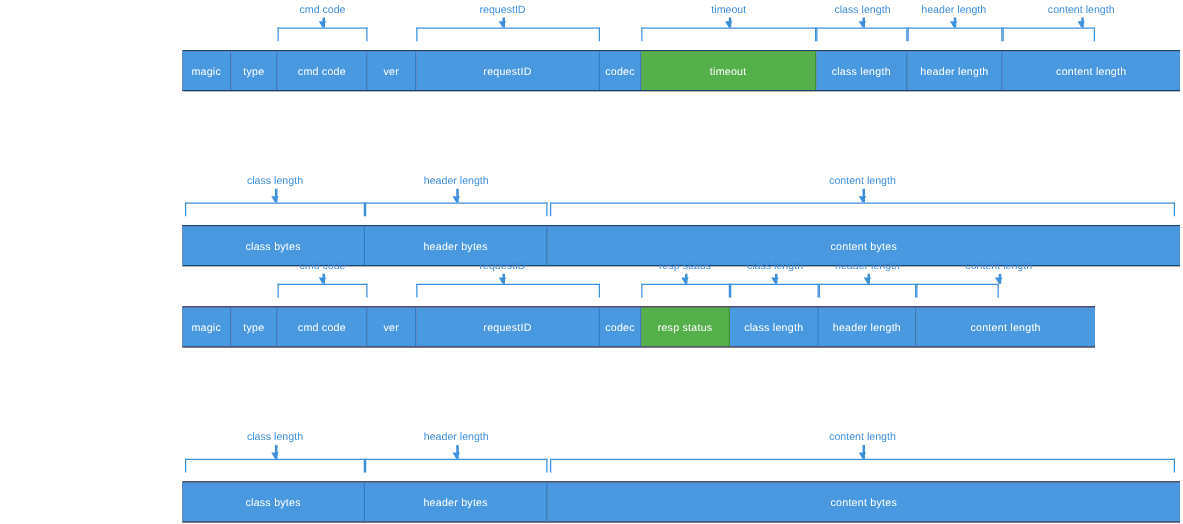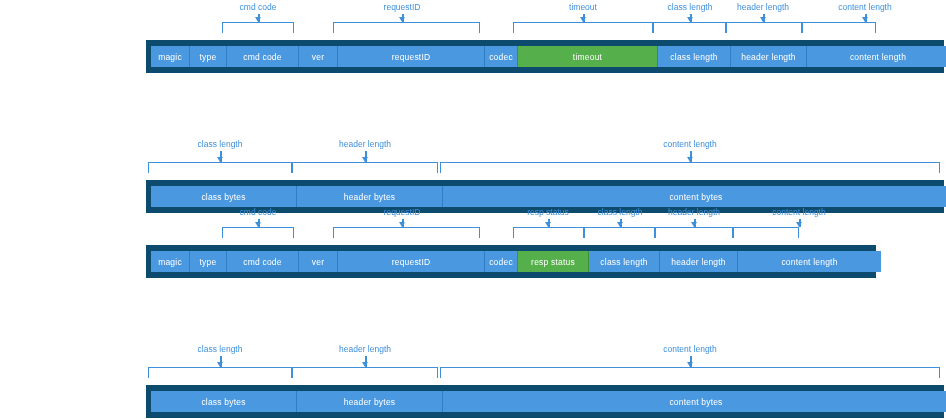--- a/index.html
+++ b/index.html
@@ -7,21 +7,21 @@
     width:946px;height:419px;
     background:#ffffff;
     font-family:"Liberation Sans", sans-serif;
     overflow:hidden;
     position:relative;
   }
   .canvas{position:absolute;left:0;top:0;width:946px;height:419px;}
 
   
   .bar{position:absolute;display:flex;box-sizing:border-box;
-       background:#ef4444;border:6px solid #0c4a6e;}
+       background:#ef4444;border:1px solid #0c4a6e;}
   .cell{position:absolute;top:0;bottom:0;display:flex;align-items:center;
         justify-content:center;box-sizing:border-box;
         background:#4a98e0;border-right:1px solid #2f7ec4;
         color:#ffffff;font-size:8.5px;letter-spacing:.2px;white-space:nowrap;}
   .cell.last{border-right:none;}
   .cell.green{background:#55af4a;border-right-color:#3f8f36;}
 
   
   .brk{position:absolute;box-sizing:border-box;
        border:1.5px solid #3f90db;border-bottom:none;height:11px;}

